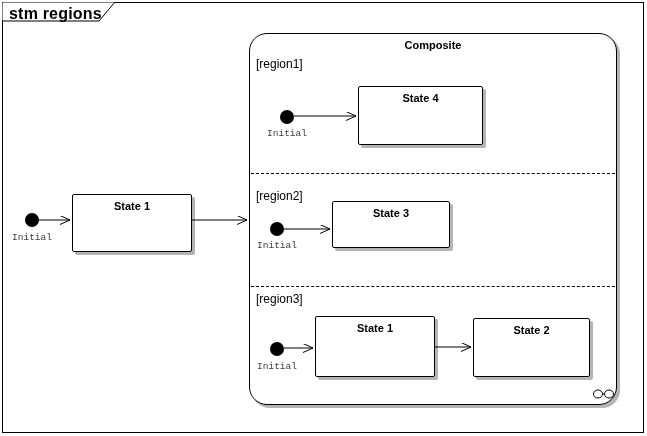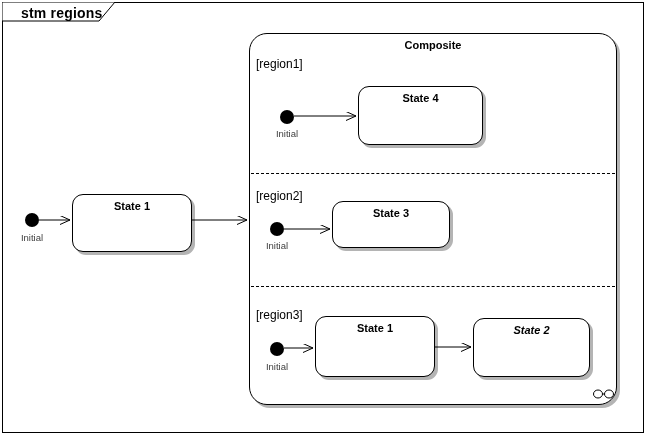--- a/index.html
+++ b/index.html
@@ -19,26 +19,25 @@
     left: 2px; top: 2px;
     width: 642px; height: 431px;
     border: 1px solid #000000;
     background: transparent;
   }
 
   .frame-tab-svg { position: absolute; left: 2px; top: 2px; }
   .frame-tab-label {
     position: absolute;
     left: 9px; top: 5px;
-    font-size: 14px;
+    font-size: 16px;
     font-weight: bold;
     color: #000000;
     letter-spacing: 0.2px;
     white-space: nowrap;
-    margin-left: 12px;
   }
 
   .composite {
     position: absolute;
     left: 249px; top: 33px;
     width: 368px; height: 372px;
     background: #ffffff;
     border: 1px solid #000000;
     border-radius: 18px;
     box-shadow: 3px 3px 0 #b4b4b4;
@@ -61,62 +60,63 @@
   .sep-2 { top: 252px; }
   .region-label {
     position: absolute;
     left: 6px;
     font-size: 12px;
     color: #000000;
     white-space: nowrap;
   }
   .region1-label { top: 23px; }
   .region2-label { top: 155px; }
-  .region3-label { top: 274px; }
+  .region3-label { top: 258px; }
 
   .state {
     position: absolute;
     background: #ffffff;
     border: 1px solid #000000;
-    border-radius: 11px;
+    border-radius: 2px;
     box-shadow: 3px 3px 0 #b4b4b4;
   }
   .state-title {
     position: absolute;
     left: 0; right: 0; top: 5px;
     text-align: center;
     font-size: 11px;
     font-weight: bold;
     color: #000000;
     white-space: nowrap;
   }
   .st-outer-1 { left: 72px;  top: 194px; width: 120px; height: 58px; }
   .st-4       { left: 358px; top: 86px;  width: 125px; height: 59px; }
   .st-3       { left: 332px; top: 201px; width: 118px; height: 47px; }
   .st-r3-1    { left: 315px; top: 316px; width: 120px; height: 61px; }
-  .st-2       { left: 473px; top: 318px; width: 117px; height: 59px; font-style: italic; }
+  .st-2       { left: 473px; top: 318px; width: 117px; height: 59px; }
 
   .initial-node {
     position: absolute;
     width: 14px; height: 14px;
     background: #000000;
     border-radius: 50%;
   }
   .init-outer { left: 25px;  top: 213px; }
   .init-r1    { left: 280px; top: 110px; }
   .init-r2    { left: 270px; top: 222px; }
   .init-r3    { left: 270px; top: 342px; }
 
   .initial-label {
     position: absolute;
     width: 44px;
     text-align: center;
     font-size: 9.5px;
     color: #404040;
     white-space: nowrap;
+    font-family: Liberation Mono, monospace;
   }
   .init-lbl-outer { left: 10px;  top: 232px; }
   .init-lbl-r1    { left: 265px; top: 128px; }
   .init-lbl-r2    { left: 255px; top: 240px; }
   .init-lbl-r3    { left: 255px; top: 361px; }
 
   .edge-layer {
     position: absolute;
     left: 0; top: 0;
     width: 647px; height: 436px;

